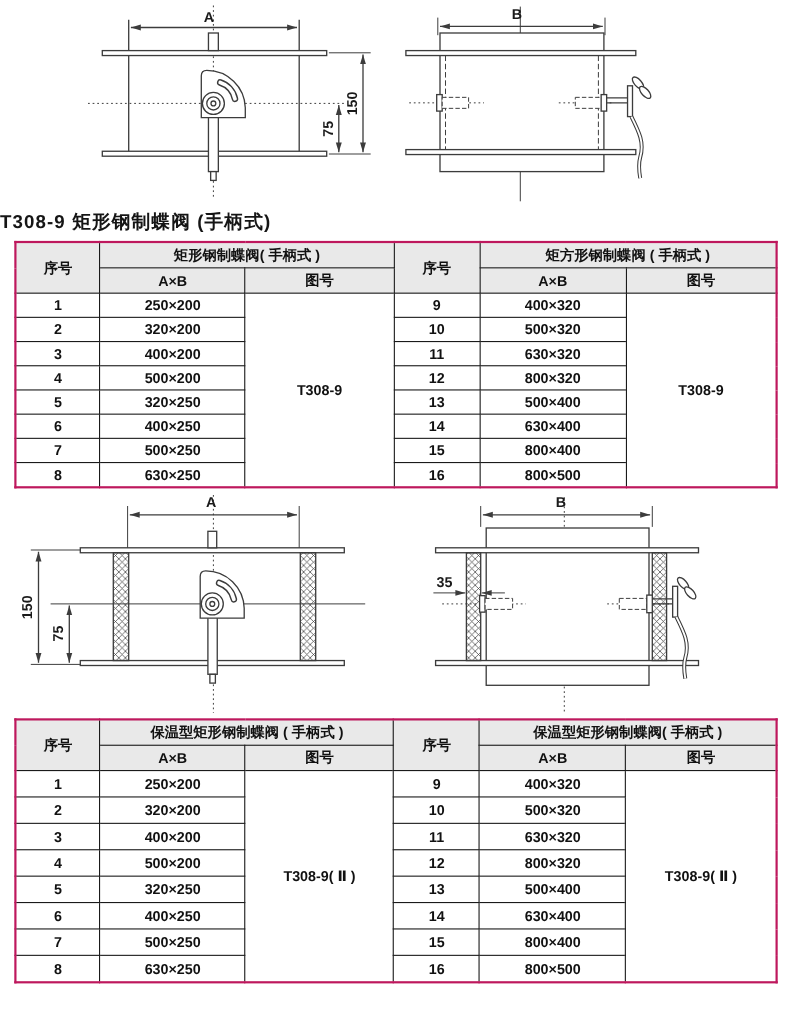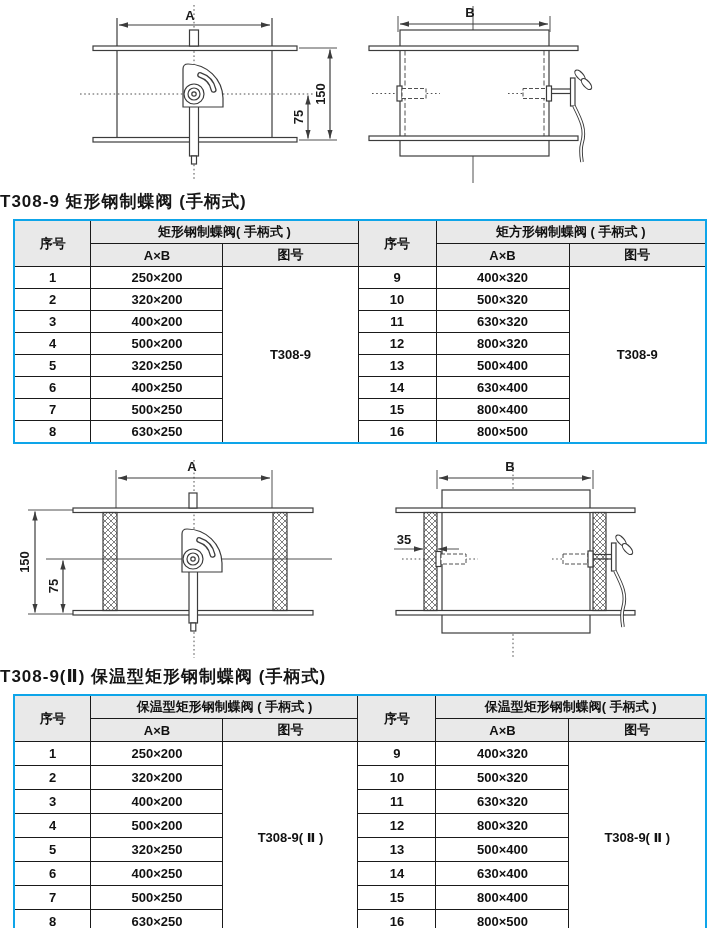--- a/index.html
+++ b/index.html
@@ -7,22 +7,22 @@
     width:720px;height:928px;background:#ffffff;overflow:hidden;
     font-family:"Liberation Sans","DejaVu Sans",sans-serif;color:#1a1a1a;
   }
   .page{width:720px;padding-top:3px;}
   .dwg-row{display:flex;justify-content:flex-start;}
   .section-title{
     text-align:left;font-weight:bold;font-size:17px;
     margin:2px 0 6px 0;letter-spacing:1px;color:#151515;
   }
   table.spec{
-    border-collapse:collapse;table-layout:fixed;width:692px;margin:0 auto 14px auto;
-    border:2px solid #0ea5e9;
+    border-collapse:collapse;table-layout:fixed;width:692px;margin:0 auto 4px auto;
+    border:2px solid #be185d;
     padding-left:12px;
   }
   table.spec th, table.spec td{
     border:1px solid #1a1a1a;text-align:center;vertical-align:middle;
     font-size:13px;padding:0;font-weight:bold;color:#111;
   }
   table.spec th{background:#e9e9e9;height:22px;}
   table.t1 td{height:21px;}
   table.t2 td{height:23px;}
   svg.dwg{display:block;}
@@ -274,21 +274,20 @@
           <path d="M255,113 C262,127 267,137 263,150 C261,157 262,163 263,169" stroke="#fff" stroke-width="1.7"></path>
         </g>
       </g>
       <g fill="#1a1a1a" font-size="13" text-anchor="middle" font-family="Liberation Sans, DejaVu Sans, sans-serif">
         <text x="150" y="13">B</text>
         <text x="44" y="86">35</text>
       </g>
     </svg>
   </div>
 
-  <div class="section-title">T308-9(Ⅱ)  保温型矩形钢制蝶阀 (手柄式)</div>
 
   <table class="spec t2">
     <colgroup>
       <col style="width:77px">
         <col style="width:132px">
         <col style="width:135px">
       <col style="width:78px">
         <col style="width:133px">
         <col style="width:137px">
     </colgroup>

